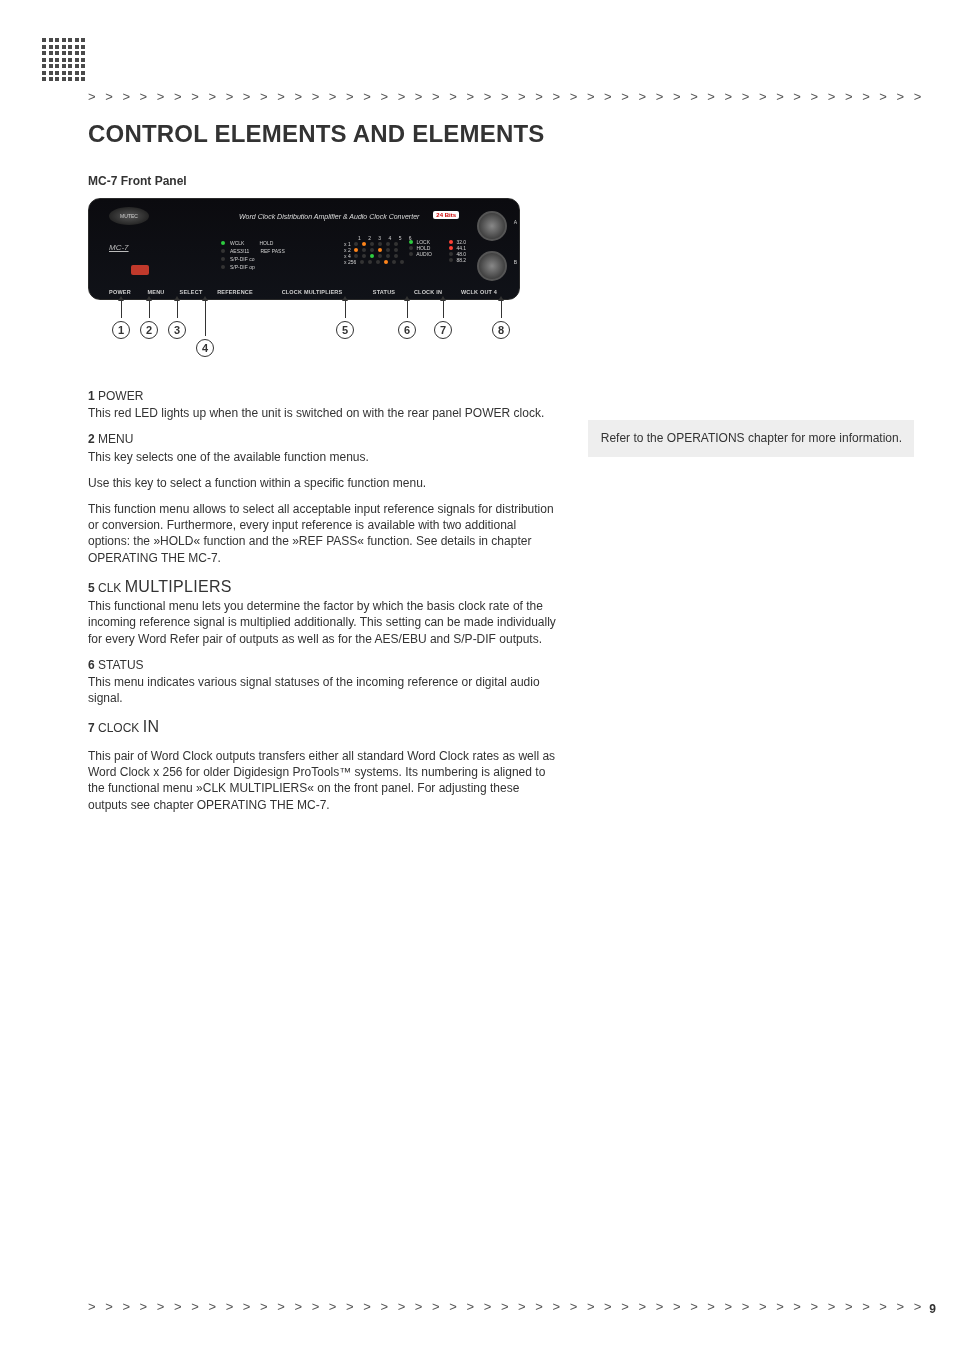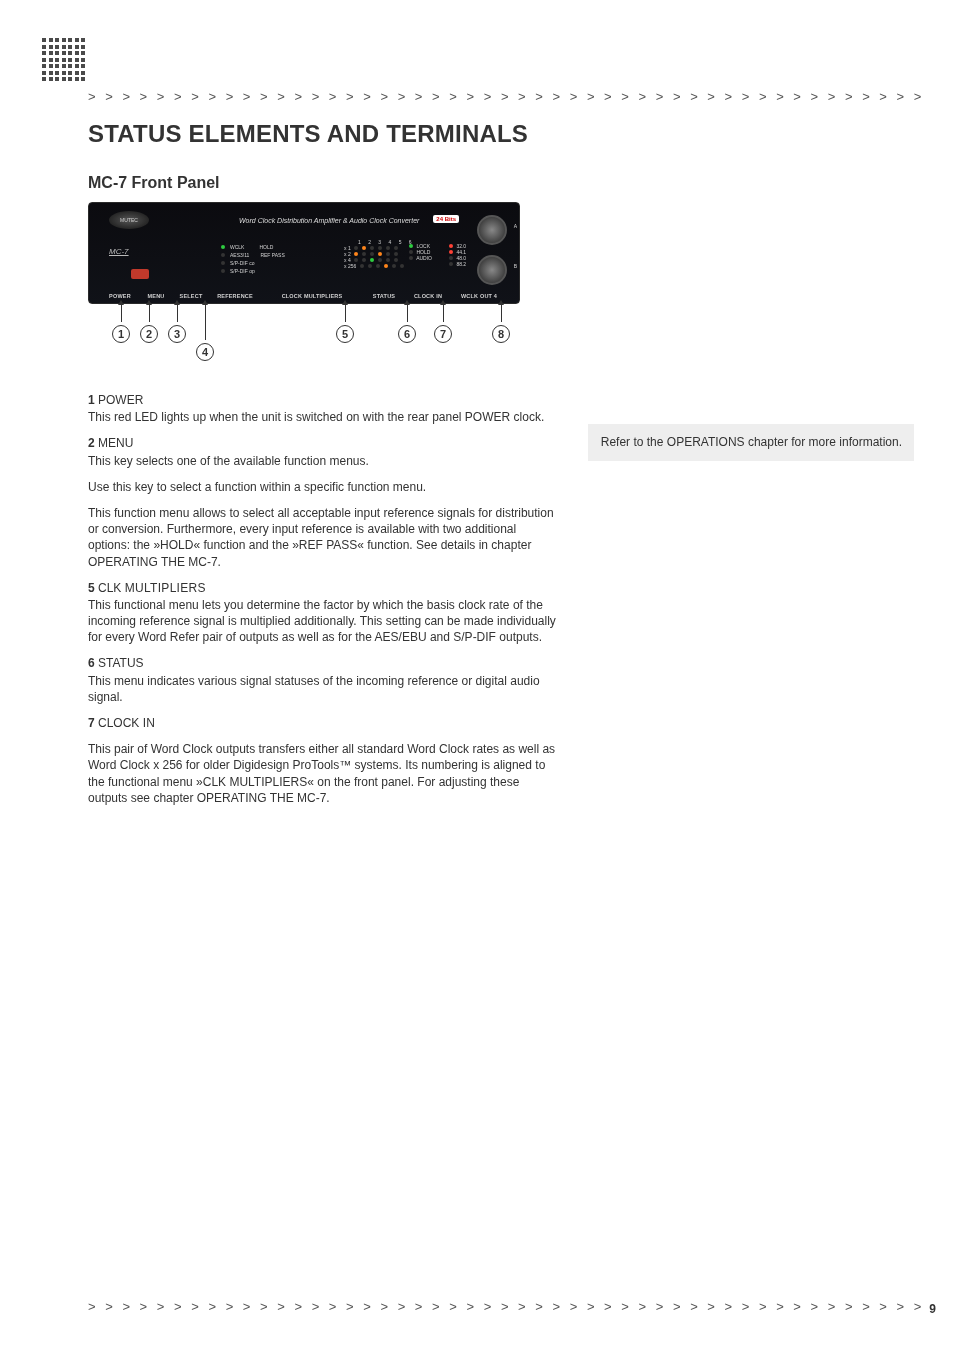--- a/index.html
+++ b/index.html
@@ -61,40 +61,40 @@
     right: 40px;
   }
   h1.section-title {
     font-size: 24px;
     font-weight: 700;
     color: #333;
     margin: 0 0 26px 0;
     letter-spacing: 0.2px;
   }
   h2.subsection {
-    font-size: 16px;
+    font-size: 12px;
     font-weight: 700;
     margin: 0 0 10px 0;
   }
   .columns {
     display: flex;
     gap: 30px;
     align-items: flex-start;
   }
   .col-left { width: 470px; }
   .col-right { flex: 1; text-align: right; }
   .panel-figure {
     width: 430px;
     margin-bottom: 28px;
   }
   .panel-img {
     width: 430px;
     height: 100px;
     background: linear-gradient(#0b0b0f, #101218);
-    border-radius: 4px;
+    border-radius: 12px;
     position: relative;
     overflow: hidden;
     color: #d0d0d0;
     font-size: 5px;
     border: 1px solid #2a2a2a;
   }
   .panel-mutec {
     position: absolute;
     top: 8px; left: 20px;
     width: 40px; height: 18px;
@@ -189,21 +189,21 @@
   .callout.c4 .num { margin-top: 3px; }
   .item {
     font-size: 12px;
     line-height: 1.35;
     margin-bottom: 10px;
   }
   .item .head { margin-bottom: 1px; }
   .item .head .n { font-weight: 700; }
   .item .head .lbl { }
   .item .body { }
-  .smallcaps { font-size: 12px; letter-spacing: 0.3px; }
+  .smallcaps { font-size: 16px; letter-spacing: 0.3px; }
   .sidebar-note {
     background: #eee;
     padding: 10px 12px;
     font-size: 12px;
     line-height: 1.4;
     color: #333;
     margin-top: 222px;
   }
   .panel-red-btn{
     position:absolute;top:66px;left:42px;width:18px;height:10px;
@@ -263,21 +263,21 @@
       <div class="logo-dot"></div>
       <div class="logo-dot"></div>
       <div class="logo-dot"></div>
       <div class="logo-dot"></div>
       <div class="logo-dot"></div>
     </div>
 
   <div class="chevron-row chevron-top">&gt; &gt; &gt; &gt; &gt; &gt; &gt; &gt; &gt; &gt; &gt; &gt; &gt; &gt; &gt; &gt; &gt; &gt; &gt; &gt; &gt; &gt; &gt; &gt; &gt; &gt; &gt; &gt; &gt; &gt; &gt; &gt; &gt; &gt; &gt; &gt; &gt; &gt; &gt; &gt; &gt; &gt; &gt; &gt; &gt; &gt; &gt; &gt; &gt; &gt; &gt; &gt; &gt; &gt; &gt; &gt; &gt; &gt; &gt; &gt; &gt; &gt; &gt; &gt; &gt; &gt; &gt;</div>
 
   <div class="content">
-    <h1 class="section-title">STATUS ELEMENTS AND TERMINALS</h1>
+    <h1 class="section-title">CONTROL ELEMENTS AND ELEMENTS</h1>
 
     <h2 class="subsection">MC-7 Front Panel</h2>
 
     <div class="columns">
       <div class="col-left">
 
         <div class="panel-figure">
           <div class="panel-img">
             <div class="panel-mutec">MUTEC</div>
             <div class="panel-mc7">MC-7</div>

